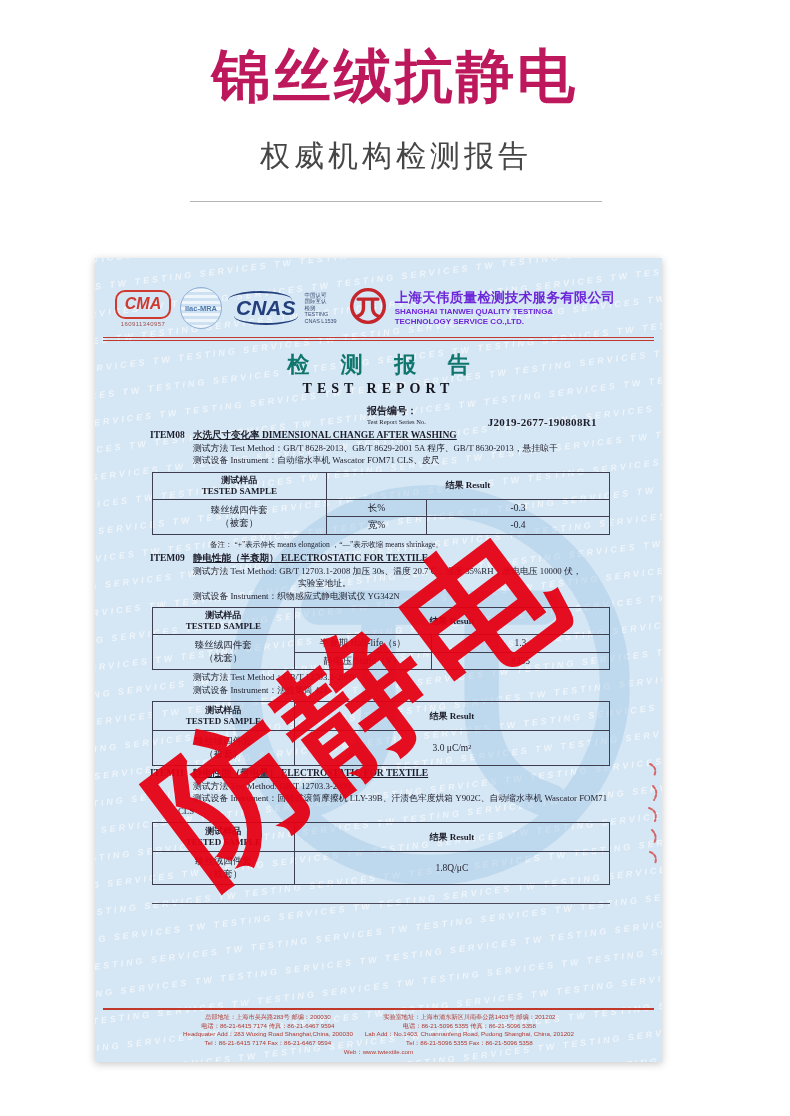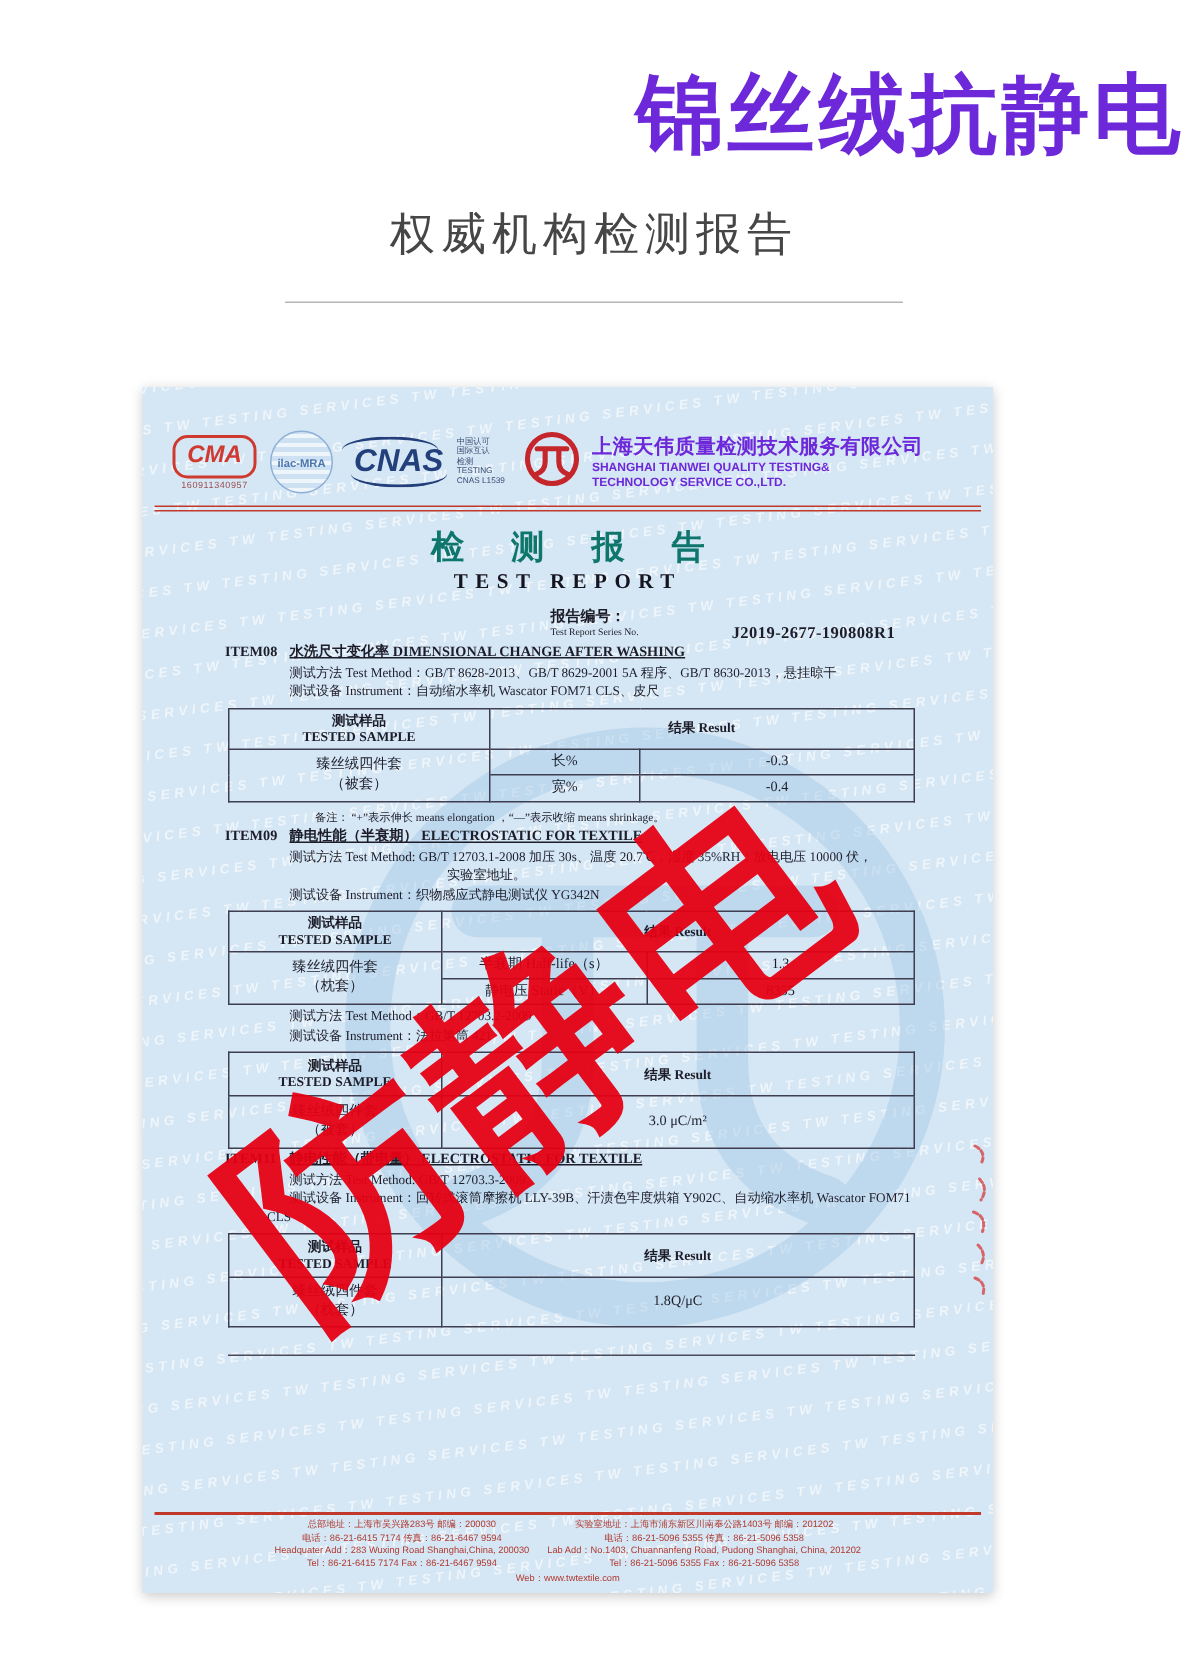--- a/index.html
+++ b/index.html
@@ -1,21 +1,21 @@
 <!DOCTYPE html>
 <html><head>
 <meta charset="utf-8">
 <style>
   html,body{margin:0;padding:0;background:#fff;}
   .stage{position:relative;width:790px;height:1116px;background:#fff;overflow:hidden;
          font-family:"Liberation Serif",serif;color:#222;}
 
   
-  .page-title{position:absolute;top:38px;left:0;width:100%;text-align:right;
-              font-size:58px;font-weight:700;color:#6d28d9;letter-spacing:3px;margin:0;}
+  .page-title{position:absolute;top:38px;left:0;width:100%;text-align:center;
+              font-size:58px;font-weight:700;color:#be185d;letter-spacing:3px;margin:0;}
   .page-subtitle{position:absolute;top:136px;left:1px;width:100%;text-align:center;
                  font-size:30px;font-weight:400;color:#464646;letter-spacing:4px;margin:0;}
   .title-divider{position:absolute;top:201px;left:190px;width:412px;border-top:1px solid #b5b5b5;}
 
   
   .doc{position:absolute;left:95px;top:258px;width:567px;height:804px;background:#d5e6f4;
        box-shadow:0 2px 8px rgba(0,0,0,.22);overflow:hidden;}
   .waves{position:absolute;left:-70px;top:-70px;right:-70px;bottom:-70px;
          transform:rotate(-7deg);pointer-events:none;}
   .wave-row{white-space:nowrap;font:700 italic 9px "Liberation Sans",sans-serif;

